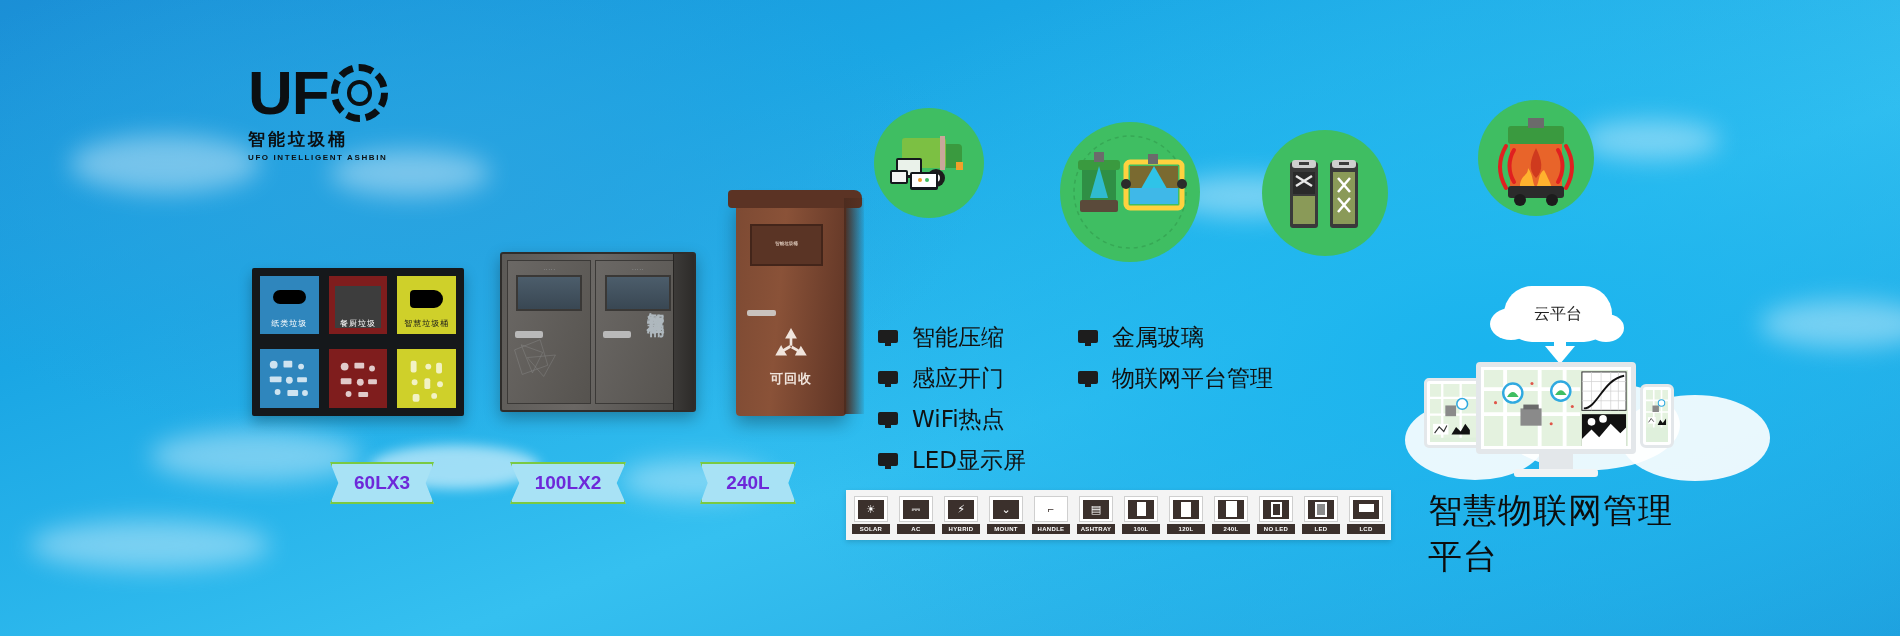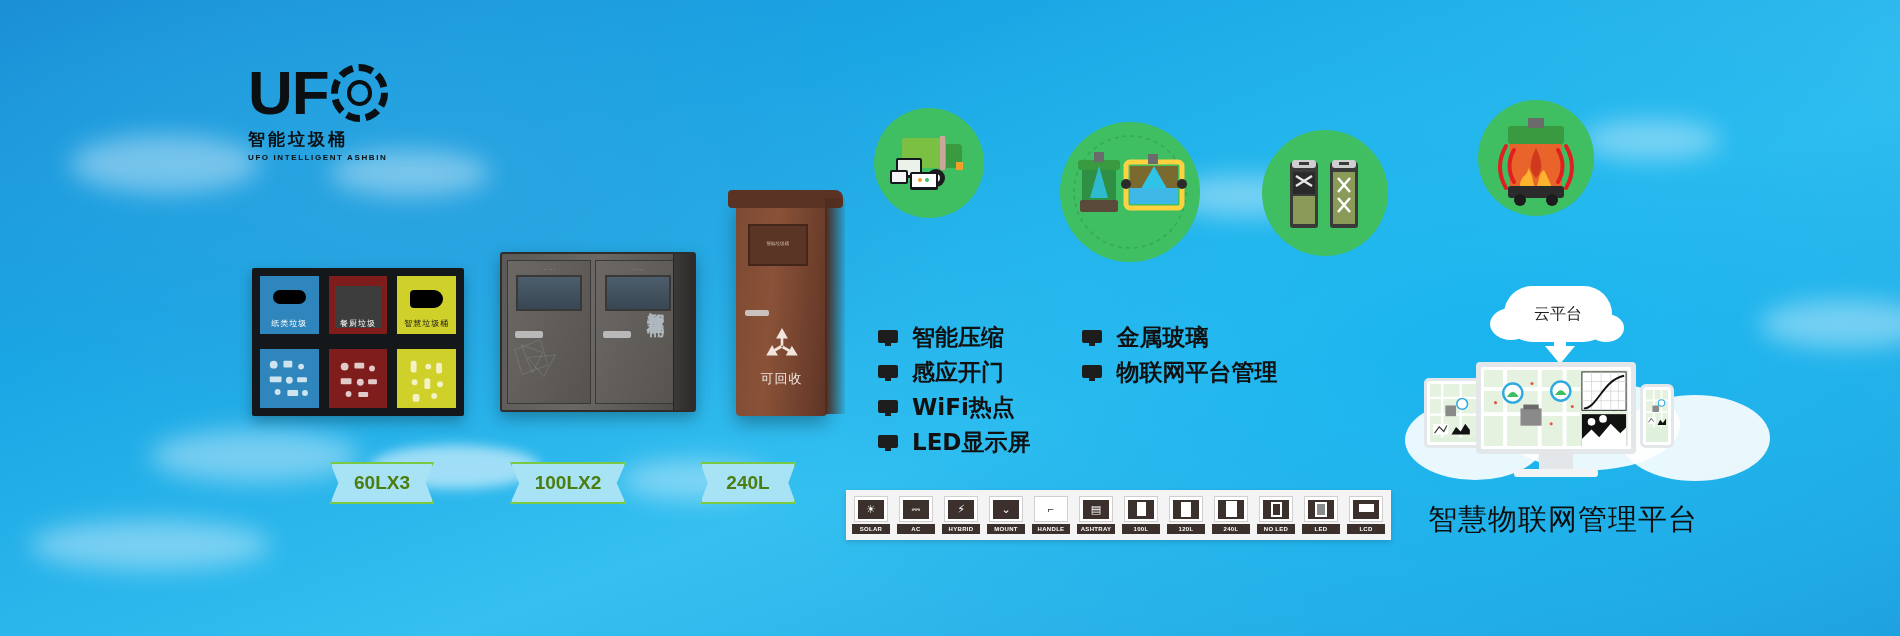--- a/index.html
+++ b/index.html
@@ -57,45 +57,45 @@
   .gray-tag { position:absolute; left:10%; top:6px; width:80%; height:7px; font-size:4px; color:#cfd8de; text-align:center; }
   .gray-handle { position:absolute; left:8%; top:70px; width:34%; height:7px;
                  background:#b9b9b9; border-radius:2px; }
   .gray-side { position:absolute; right:0; top:0; width:11%; height:100%;
                background: linear-gradient(90deg,#3c3a38,#2d2b29); border-left:1px solid #262422; }
   .gray-vtext { position:absolute; right:15%; top:44px; width:22px;
                 font-size:17px; line-height:19px; color:#b8c3ca; writing-mode: vertical-rl;
                 letter-spacing:2px; font-weight:600; opacity:.9; }
   .poly { position:absolute; left:4px; bottom:4px; width:62%; height:62%; opacity:.28; }
   
-  .brown-bin { left: 736px; top: 200px; width: 91px; height: 216px;
+  .brown-bin { left: 736px; top: 200px; width: 110px; height: 216px;
                background: linear-gradient(95deg,#7d4a33 0%, #8a5238 40%, #5e3425 100%);
-               border-radius:4px; box-shadow:0 7px 18px rgba(0,0,0,.32); }
+               border-radius:4px; box-shadow:0 7px 18px rgba(0,0,0,.32);font-weight:bold; }
   .brown-top { position:absolute; left:-8px; right:-16px; top:-10px; height:18px;
                background:#5b3324; border-radius:4px 8px 4px 4px; }
   .brown-win { position:absolute; left:13%; top:24px; width:66%; height:42px;
                background:#5a3425; border:2px solid #43251a; }
   .brown-win-t { position:absolute; inset:0; color:#d9c4b6; font-size:4.5px; text-align:center; padding-top:14px; line-height:7px; }
   .brown-handle { position:absolute; left:10%; top:110px; width:26%; height:6px; background:#c9c2bd; border-radius:2px; }
   .recycle { position:absolute; left:50%; top:124px; transform:translateX(-50%); width:42px; height:42px; }
   .brown-cn { position:absolute; left:0; right:0; top:170px; text-align:center; color:#f0e4dc; font-size:13px; letter-spacing:1px; }
   .brown-side { position:absolute; right:-18px; top:-2px; width:20px; height:100%;
                 background: linear-gradient(90deg,#4d2c1f,#3b211713); }
   
   .banner { position:absolute; height:42px; background:#a8e2f5; border:2px solid #7ac943;
             display:flex; align-items:center; justify-content:center;
-            font-size:19px; font-weight:700; color:#4d7c0f;
+            font-size:19px; font-weight:700; color:#6d28d9;
             clip-path: polygon(0 0, 100% 0, 92% 50%, 100% 100%, 0 100%, 8% 50%);
             padding: 0 14px; }
   
   .gcircle { position:absolute; border-radius:50%; background:#3fbe62; }
   .gcircle .art { position:absolute; inset:0; }
   
   .features { position:absolute; left:878px; top:322px; display:flex; gap:52px; }
-  .fcol { display:flex; flex-direction:column; gap:4px;font-weight:bold; }
+  .fcol { display:flex; flex-direction:column; gap:10px; }
   .fitem { display:flex; align-items:center; gap:14px; }
   .fbullet { width:20px; height:16px; position:relative; flex:none; }
   .fbullet i { position:absolute; left:0; top:0; width:20px; height:13px; background:#1d1d1d; border-radius:2px; display:block; }
   .fbullet b { position:absolute; left:7px; top:13px; width:6px; height:3px; background:#1d1d1d; display:block; }
   .flabel { font-size:23px; color:#111; white-space:nowrap; font-family:"DejaVu Sans","Liberation Sans",sans-serif; }
   
   .strip { position:absolute; left:846px; top:490px; height:50px;
            background:#f4f4f4; display:flex; align-items:center; gap:7px; padding:4px 6px;
            box-shadow:0 2px 5px rgba(0,0,0,.15); }
   .sicon { width:38px; display:flex; flex-direction:column; align-items:center; gap:2px; }
@@ -119,22 +119,22 @@
   .monitor { position:absolute; left:58px; top:66px; width:160px; height:92px; background:#fff;
              border:5px solid #e3e7ea; border-radius:4px; padding:3px; }
   .screen { width:100%; height:100%; background:#dff0dc; position:relative; overflow:hidden; }
   .mstand { position:absolute; left:121px; top:158px; width:34px; height:16px; background:#e3e7ea; }
   .mbase  { position:absolute; left:96px; top:173px; width:84px; height:8px; background:#f2f4f5; border-radius:3px; }
   .tablet { position:absolute; left:6px; top:82px; width:58px; height:70px; background:#fff;
             border:3px solid #e3e7ea; border-radius:5px; padding:3px; }
   .phone  { position:absolute; left:222px; top:88px; width:34px; height:64px; background:#fff;
             border:3px solid #e3e7ea; border-radius:6px; padding:3px; }
   .mini-map { width:100%; height:100%; background:#dff0dc; position:relative; overflow:hidden; }
-  .bigcaption { position:absolute; left:1428px; top:500px; width:270px; text-align:right;
-                font-size:29px; color:#0d0d0d; letter-spacing:1px; }
+  .bigcaption { position:absolute; left:1428px; top:488px; width:270px; text-align:left;
+                font-size:34px; color:#0d0d0d; letter-spacing:1px; }
   .back-cloud { position:absolute; background:#fff; border-radius:50%; opacity:.9; }
 </style>
 </head>
 <body>
 
 <div class="stage">
 
   <div class="cloud soft" style="left:70px;top:135px;width:190px;height:58px;"></div>
   <div class="cloud soft" style="left:330px;top:150px;width:160px;height:46px;"></div>
   <div class="cloud" style="left:370px;top:445px;width:170px;height:44px;"></div>

